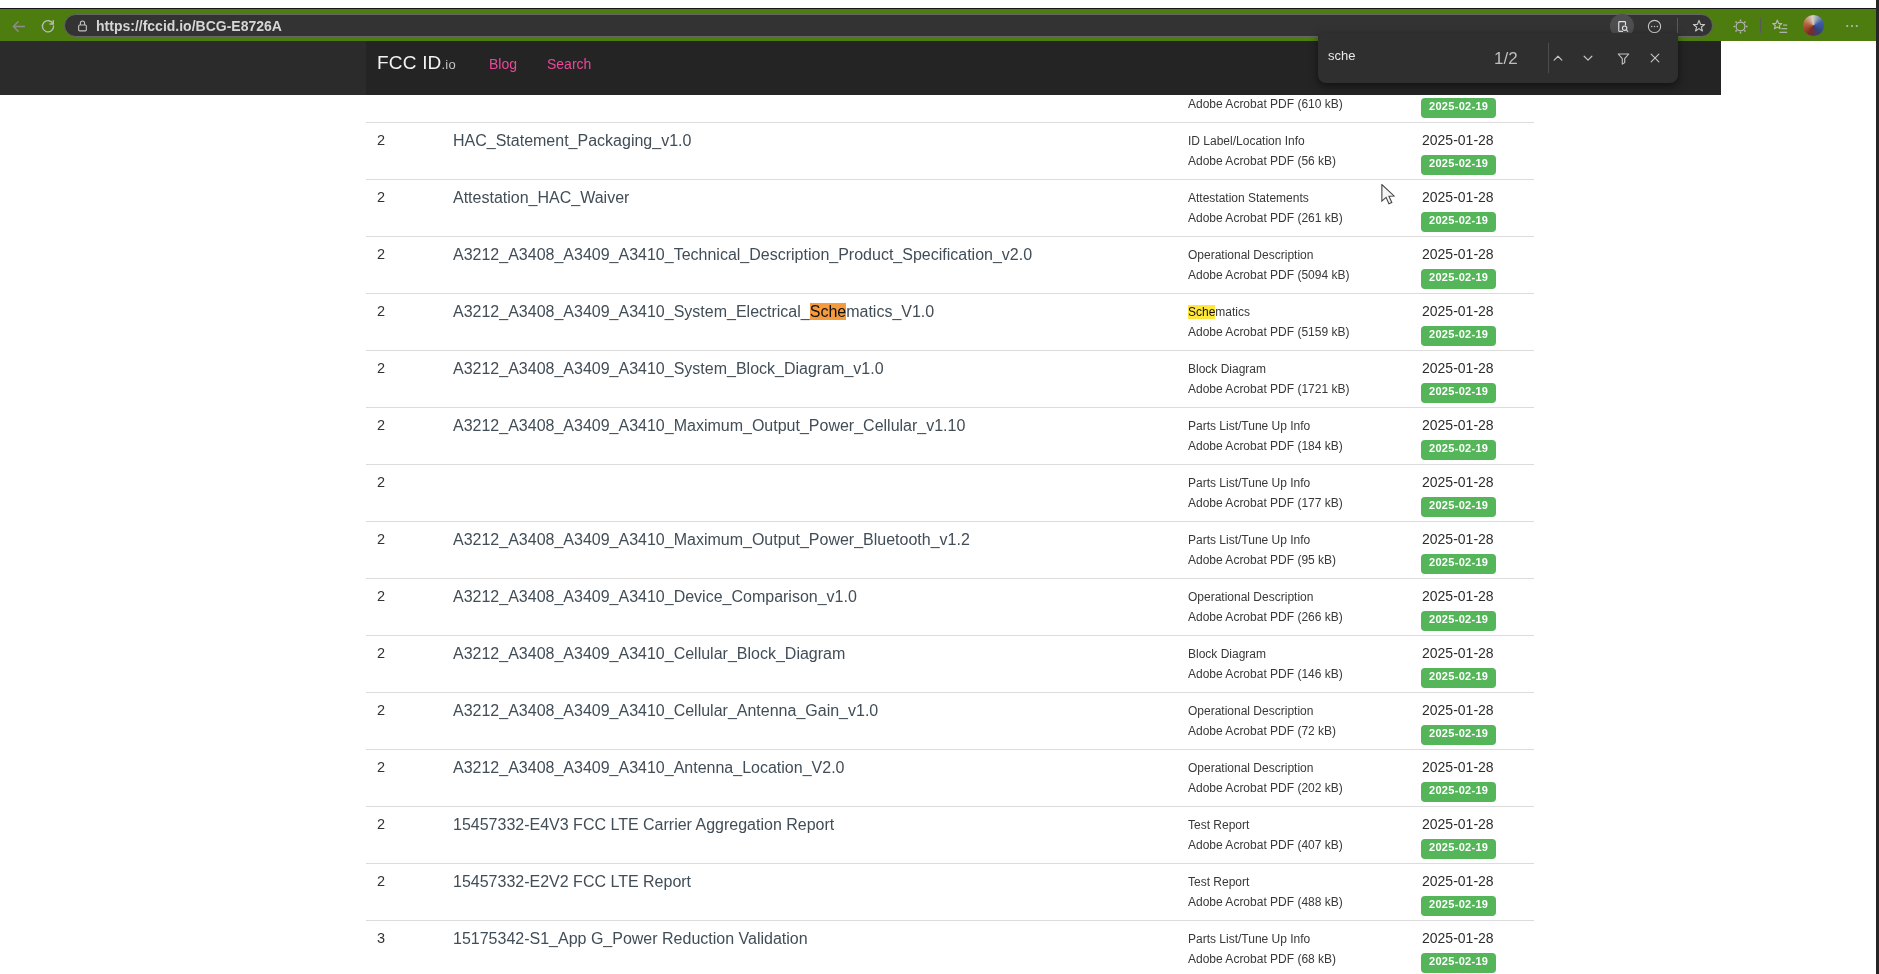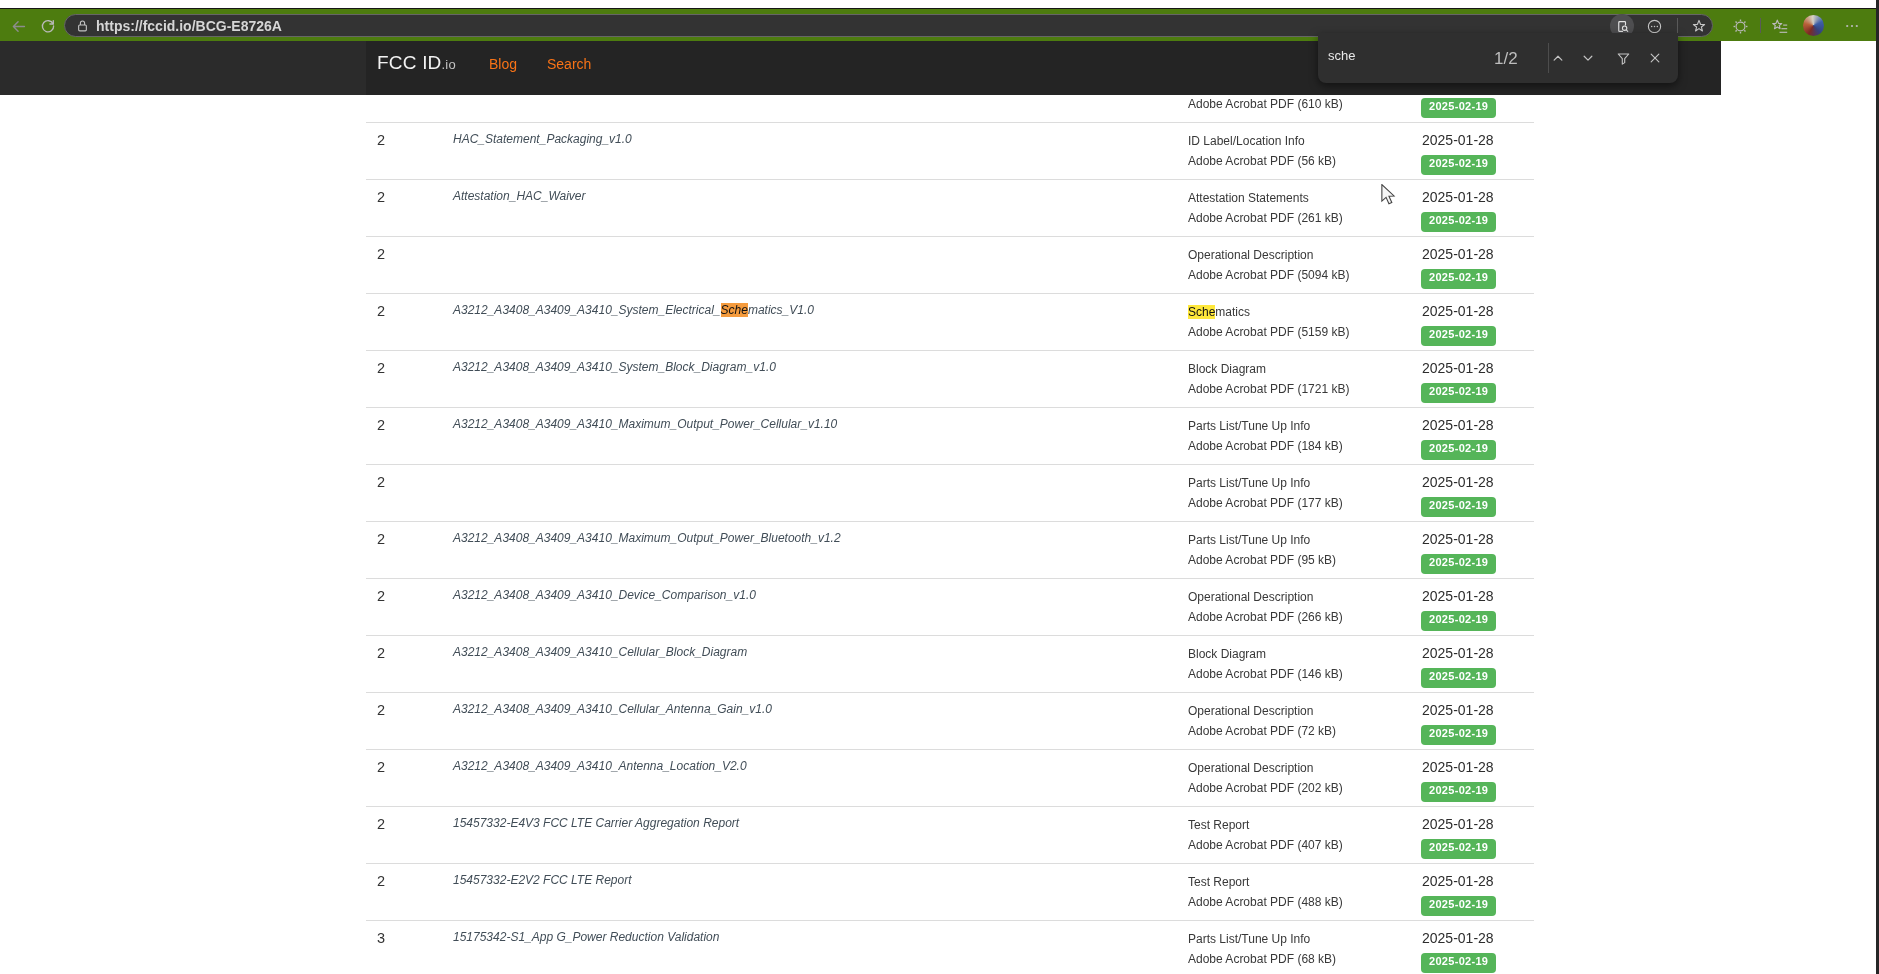--- a/index.html
+++ b/index.html
@@ -28,35 +28,35 @@
   .d1{left:1677px;} .d2{left:1760px;}
   .splat{left:1728px;} .favlist{left:1768px;}
   .avatar{position:absolute;left:1803px;top:6px;width:21px;height:21px;border-radius:50%;
     background:conic-gradient(from 210deg,#7d2a24,#b9623a,#d8d2c4,#3e5fa8,#35427c,#7d2a24);}
   .menu-dots{left:1840px;}
   
   .site-header{position:absolute;left:0;top:33px;width:1721px;height:62px;background:#2b2b2b;z-index:5;}
   .site-header .inner-dark{position:absolute;left:366px;top:0;right:0;height:62px;background:#242424;}
   .logo{position:absolute;left:377px;top:19px;color:#f2f2f2;font-size:19px;font-weight:500;letter-spacing:.2px;white-space:nowrap;}
   .logo .suffix{font-size:13px;color:#c3c3c3;font-weight:400;}
-  .nav-link{position:absolute;top:23px;font-size:14px;color:#f97316;white-space:nowrap;}
+  .nav-link{position:absolute;top:23px;font-size:14px;color:#ec4899;white-space:nowrap;}
   .nav-blog{left:489px;} .nav-search{left:547px;}
   
   .find-panel{position:absolute;left:1318px;top:33px;width:360px;height:50px;background:#2f2f2f;
     border-radius:0 0 8px 8px;box-shadow:0 3px 9px rgba(0,0,0,.5);z-index:8;}
   .find-query{position:absolute;left:10px;top:15px;font-size:13px;color:#e8e8e8;}
   .find-count{position:absolute;left:176px;top:16px;width:44px;text-align:left;font-size:17px;color:#bdbdbd;}
   .find-divider{position:absolute;left:230px;top:10px;width:1px;height:30px;background:#4d4d4d;}
   .find-btn{position:absolute;top:13px;width:24px;height:24px;display:flex;align-items:center;justify-content:center;color:#c4c4c4;}
   .fb-prev{left:228px;} .fb-next{left:258px;} .fb-filter{left:293px;} .fb-close{left:325px;}
   
   .doc-table{position:absolute;left:366px;top:66px;width:1168px;z-index:1;}
   .doc-row{position:relative;height:57px;border-bottom:1px solid #dcdcdc;box-sizing:border-box;}
   .cell-num{position:absolute;left:11px;top:9px;font-size:14.5px;color:#333;}
-  .cell-name{position:absolute;left:87px;top:9px;font-size:12px;color:#414d57;text-decoration:none;white-space:nowrap;font-style:italic;}
+  .cell-name{position:absolute;left:87px;top:9px;font-size:16px;color:#414d57;text-decoration:none;white-space:nowrap;}
   .cell-type{position:absolute;left:822px;top:11px;font-size:12px;color:#383838;white-space:nowrap;}
   .cell-file{position:absolute;left:822px;top:31px;font-size:12px;color:#383838;white-space:nowrap;}
   .cell-date{position:absolute;left:1056px;top:9px;font-size:14px;color:#2d2d2d;white-space:nowrap;}
   .cell-badge{position:absolute;left:1055px;top:32px;display:inline-block;background:var(--badge,#55b559);
     color:#fff;font-size:11px;font-weight:bold;padding:2px 8px 6px;border-radius:4px;letter-spacing:.3px;}
   .hl-active{background:var(--hl-active,#f59b3d);color:#111;}
   .hl-inactive{background:var(--hl-inactive,#ffe83b);color:#111;}
   
   .window-right-edge{position:absolute;right:0;top:0;width:3px;height:974px;background:#262626;z-index:9;}
   .cursor{position:absolute;left:1381px;top:184px;z-index:10;}
@@ -198,20 +198,21 @@
     <span class="cell-num">2</span>
     <a class="cell-name" href="#">Attestation_HAC_Waiver</a>
     <span class="cell-type">Attestation Statements</span>
     <span class="cell-file">Adobe Acrobat PDF (261 kB)</span>
     <span class="cell-date">2025-01-28</span>
     <span class="cell-badge">2025-02-19</span>
   </div>
 
   <div class="doc-row">
     <span class="cell-num">2</span>
+    <a class="cell-name" href="#">A3212_A3408_A3409_A3410_Technical_Description_Product_Specification_v2.0</a>
     <span class="cell-type">Operational Description</span>
     <span class="cell-file">Adobe Acrobat PDF (5094 kB)</span>
     <span class="cell-date">2025-01-28</span>
     <span class="cell-badge">2025-02-19</span>
   </div>
 
   <div class="doc-row">
     <span class="cell-num">2</span>
     <a class="cell-name" href="#"><span>A3212_A3408_A3409_A3410_System_Electrical_</span><span class="hl-active">Sche</span><span>matics_V1.0</span></a>
     <span class="cell-type"><span class="hl-inactive">Sche</span><span>matics</span></span>

